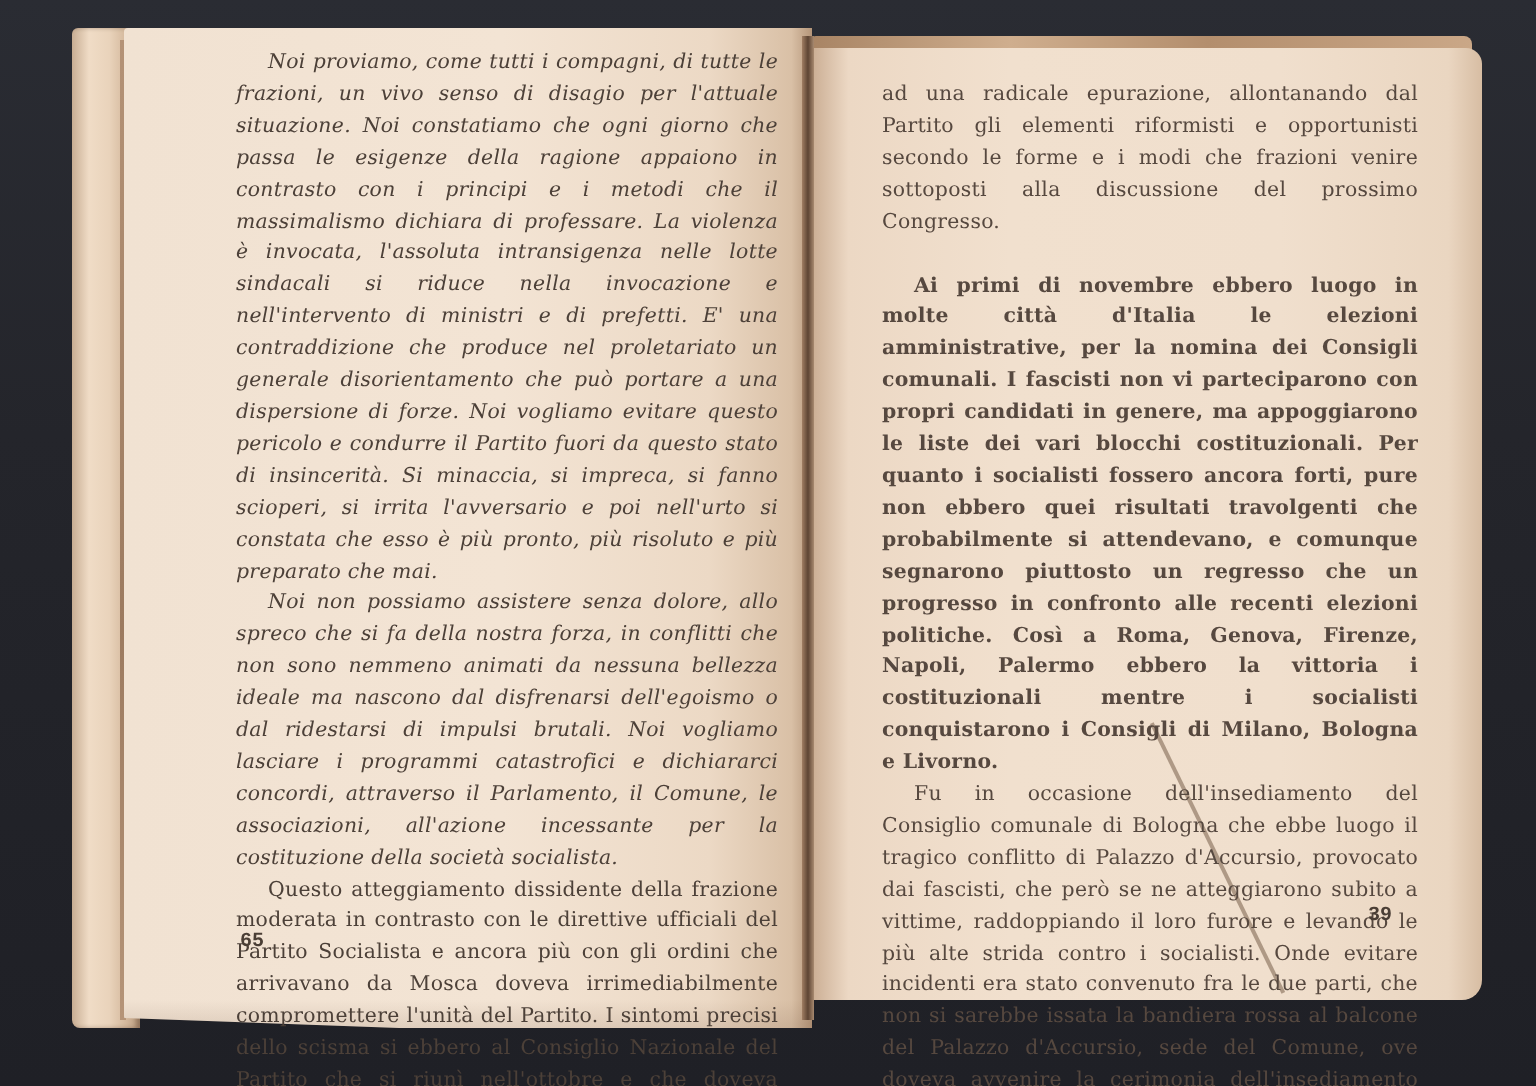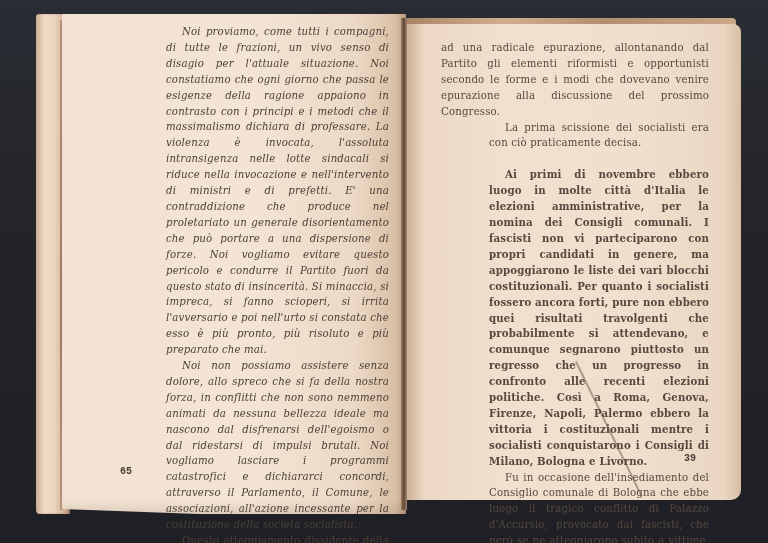--- a/index.html
+++ b/index.html
@@ -55,21 +55,21 @@
   }
   .text {
     position:absolute;
     font-size:10.2px; line-height:15.9px; color:#4c4038;
     text-align:justify;
     letter-spacing:0.15px;
   }
   .left-text { left:118px; top:24px; width:271px; }
   .right-text { left:441px; top:40px; width:268px; color:#56483f; }
   .text p { margin:0; text-indent:0; }
-  .text p.ind { text-indent:16px;margin-left:48px; }
+  .text p.ind { text-indent:16px; }
   .text p.gap { margin-top:16px;font-weight:bold; }
   .it { font-style:italic; }
   .pagenum {
     position:absolute; font-family:Liberation Mono, monospace;
     font-size:10px; font-weight:bold; color:#4a3e35;
   }
   .pn-left { left:120px; top:466px; }
   .pn-right { left:684px; top:453px; }
 </style>
 </head>
@@ -89,18 +89,17 @@
 
 <div class="text left-text">
   <p class="ind it">Noi proviamo, come tutti i compagni, di tutte le frazioni, un vivo senso di disagio per l'attuale situazione. Noi constatiamo che ogni giorno che passa le esigenze della ragione appaiono in contrasto con i principi e i metodi che il massimalismo dichiara di professare. La violenza è invocata, l'assoluta intransigenza nelle lotte sindacali si riduce nella invocazione e nell'intervento di ministri e di prefetti. E' una contraddizione che produce nel proletariato un generale disorientamento che può portare a una dispersione di forze. Noi vogliamo evitare questo pericolo e condurre il Partito fuori da questo stato di insincerità. Si minaccia, si impreca, si fanno scioperi, si irrita l'avversario e poi nell'urto si constata che esso è più pronto, più risoluto e più preparato che mai.</p>
   <p class="ind it">Noi non possiamo assistere senza dolore, allo spreco che si fa della nostra forza, in conflitti che non sono nemmeno animati da nessuna bellezza ideale ma nascono dal disfrenarsi dell'egoismo o dal ridestarsi di impulsi brutali. Noi vogliamo lasciare i programmi catastrofici e dichiararci concordi, attraverso il Parlamento, il Comune, le associazioni, all'azione incessante per la costituzione della società socialista.</p>
   <p class="ind">Questo atteggiamento dissidente della frazione moderata in contrasto con le direttive ufficiali del Partito Socialista e ancora più con gli ordini che arrivavano da Mosca doveva irrimediabilmente compromettere l'unità del Partito. I sintomi precisi dello scisma si ebbero al Consiglio Nazionale del Partito che si riunì nell'ottobre e che doveva preparare il prossimo Congresso di Livorno.</p>
 
 </div>
 <div class="pagenum pn-left">65</div>
 
 <div class="text right-text">
-  <p>ad una radicale epurazione, allontanando dal Partito gli elementi riformisti e opportunisti secondo le forme e i modi che dovevano venire epurazione alla discussione del prossimo Congresso.</p>
-  <p class="ind">La prima scissione dei socialisti era con ciò praticamente decisa.</p>
+  <p>ad una radicale epurazione, allontanando dal Partito gli elementi riformisti e opportunisti secondo le forme e i modi che frazioni venire sottoposti alla discussione del prossimo Congresso.</p>
   <p class="ind gap">Ai primi di novembre ebbero luogo in molte città d'Italia le elezioni amministrative, per la nomina dei Consigli comunali. I fascisti non vi parteciparono con propri candidati in genere, ma appoggiarono le liste dei vari blocchi costituzionali. Per quanto i socialisti fossero ancora forti, pure non ebbero quei risultati travolgenti che probabilmente si attendevano, e comunque segnarono piuttosto un regresso che un progresso in confronto alle recenti elezioni politiche. Così a Roma, Genova, Firenze, Napoli, Palermo ebbero la vittoria i costituzionali mentre i socialisti conquistarono i Consigli di Milano, Bologna e Livorno.</p>
   <p class="ind">Fu in occasione dell'insediamento del Consiglio comunale di Bologna che ebbe luogo il tragico conflitto di Palazzo d'Accursio, provocato dai fascisti, che però se ne atteggiarono subito a vittime, raddoppiando il loro furore e levando le più alte strida contro i socialisti. Onde evitare incidenti era stato convenuto fra le due parti, che non si sarebbe issata la bandiera rossa al balcone del Palazzo d'Accursio, sede del Comune, ove doveva avvenire la cerimonia dell'insediamento del nuovo Consiglio. Sin dalle prime ore però era stato notato un forte concentramento di gruppi fascisti nei pressi del municipio, mentre un notevole numero di operai conveniva pure al centro per una manifestazione, del resto legittima, ai loro neo-eletti rappresentanti. La forza pubblica manovrava per cercare di tener divise le due fazioni, ma il suo compito appariva tosto ben arduo. La seduta nella sala consigliare si iniziò con calma e con reciproco ri-</p>
 </div>
 <div class="pagenum pn-right">39</div>
 
 </body></html>

